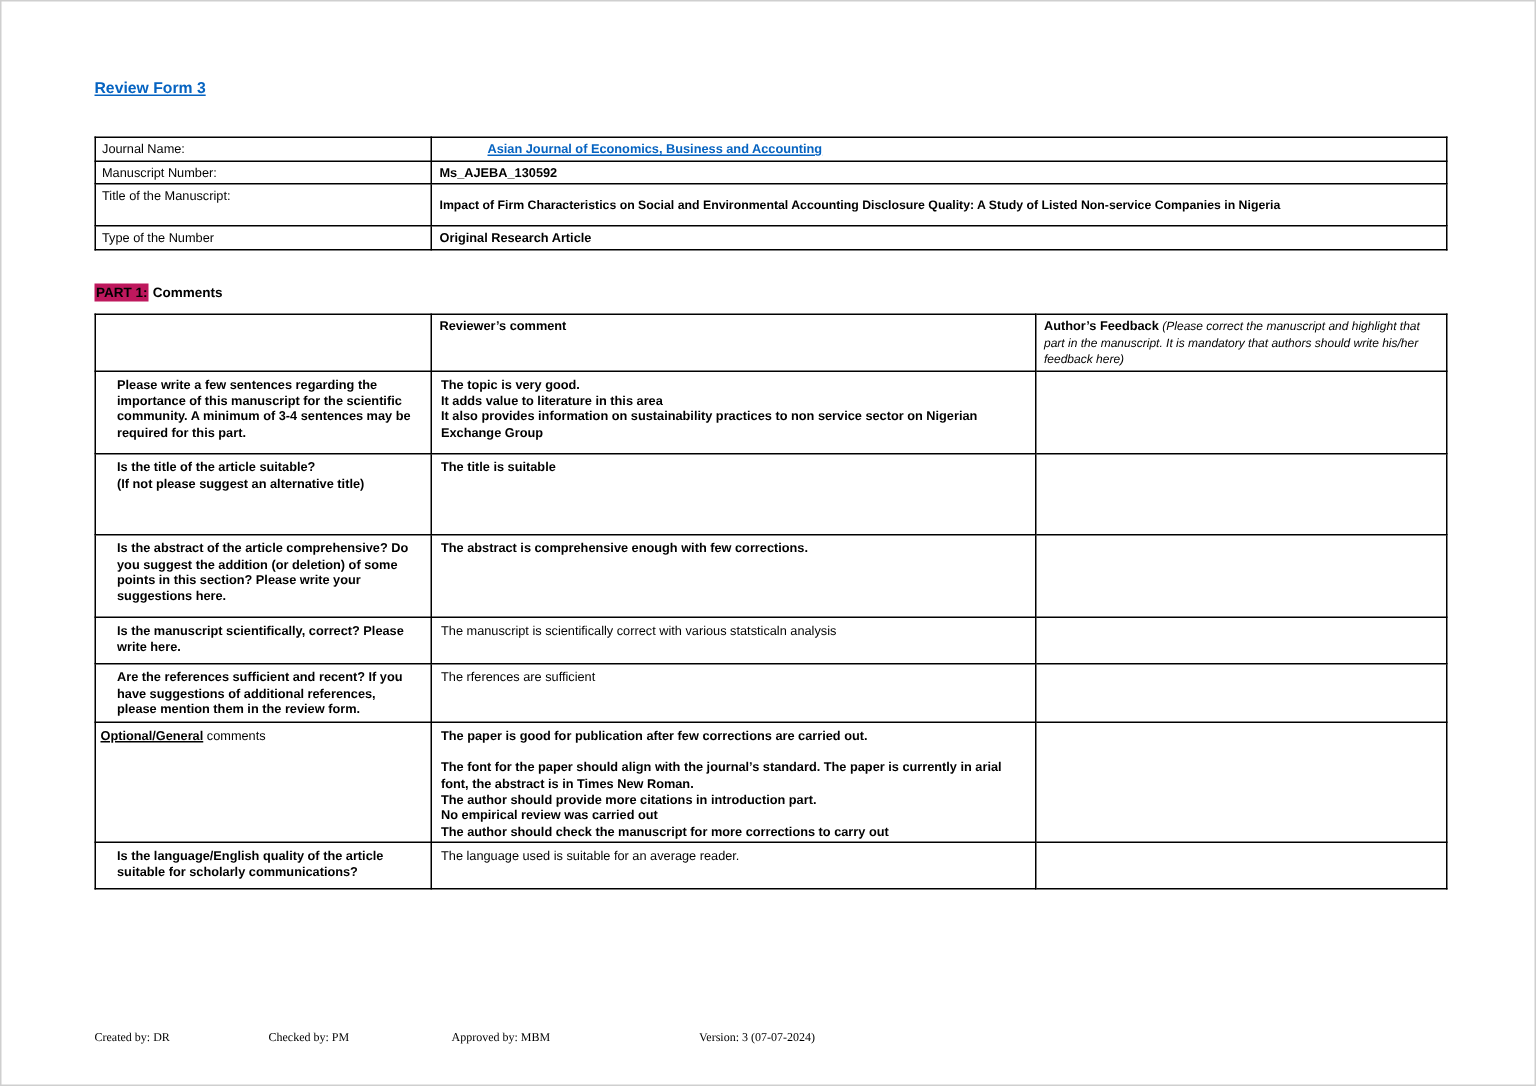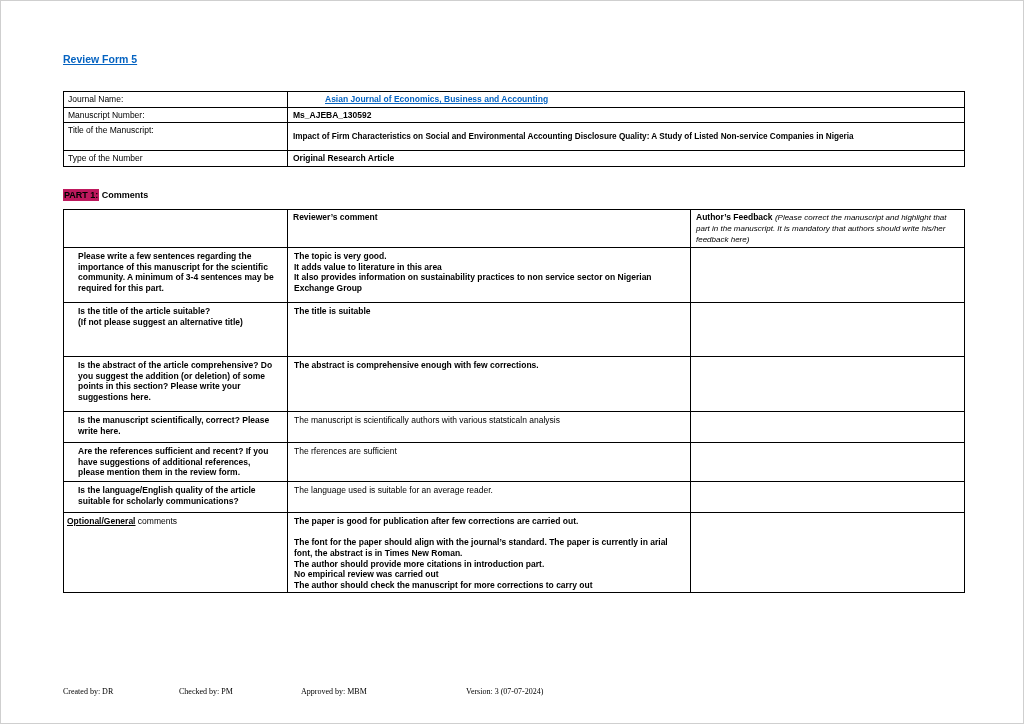--- a/index.html
+++ b/index.html
@@ -78,21 +78,21 @@
   .f-created  { left: 62px; }
   .f-checked  { left: 178px; }
   .f-approved { left: 300px; }
   .f-version  { left: 465px; }
 </style>
 </head>
 <body>
 
 <div class="page">
 
-  <div class="doc-title">Review Form 5</div>
+  <div class="doc-title">Review Form 3</div>
 
   <table class="meta-table">
     <colgroup>
         <col style="width:224px">
         <col style="width:677px">
       </colgroup>
     <tbody>
         <tr style="height:13px">
       <td class="label">Journal Name:</td>
       <td><a class="link">Asian Journal of Economics, Business and Accounting</a></td>
@@ -146,46 +146,46 @@
     </tr>
 
     <tr style="height:55px">
       <td class="q-cell">Is the abstract of the article comprehensive? Do you suggest the addition (or deletion) of some points in this section? Please write your suggestions here.</td>
       <td class="c-cell bold">The abstract is comprehensive enough with few corrections.</td>
       <td class="f-cell"></td>
     </tr>
 
     <tr style="height:31px">
       <td class="q-cell">Is the manuscript scientifically, correct? Please write here.</td>
-      <td class="c-cell">The manuscript is scientifically authors with various statsticaln analysis</td>
+      <td class="c-cell">The manuscript is scientifically correct with various statsticaln analysis</td>
       <td class="f-cell"></td>
     </tr>
 
     <tr style="height:39px">
       <td class="q-cell">Are the references sufficient and recent? If you have suggestions of additional references, please mention them in the review form.</td>
       <td class="c-cell">The rferences are sufficient</td>
-      <td class="f-cell"></td>
-    </tr>
-
-    <tr style="height:31px">
-      <td class="q-cell">Is the language/English quality of the article suitable for scholarly communications?</td>
-      <td class="c-cell">The language used is suitable for an average reader.</td>
       <td class="f-cell"></td>
     </tr>
 
     <tr style="height:75px">
       <td class="q-cell flush"><span class="underline">Optional/General</span><span class="normal-weight"> comments</span></td>
       <td class="c-cell bold">The paper is good for publication after few corrections are carried out.
 
 The font for the paper should align with the journal’s standard. The paper is currently in arial font, the abstract is in Times New Roman.
 The author should provide more citations in introduction part.
 No empirical review was carried out
 The author should check the manuscript for more corrections to carry out</td>
       <td class="f-cell"></td>
     </tr>
+
+    <tr style="height:31px">
+      <td class="q-cell">Is the language/English quality of the article suitable for scholarly communications?</td>
+      <td class="c-cell">The language used is suitable for an average reader.</td>
+      <td class="f-cell"></td>
+    </tr>
   </tbody>
     </table>
 
   <span class="footer-item f-created">Created by: DR</span>
   <span class="footer-item f-checked">Checked by: PM</span>
   <span class="footer-item f-approved">Approved by: MBM</span>
   <span class="footer-item f-version">Version: 3 (07-07-2024)</span>
 
 </div>
 

